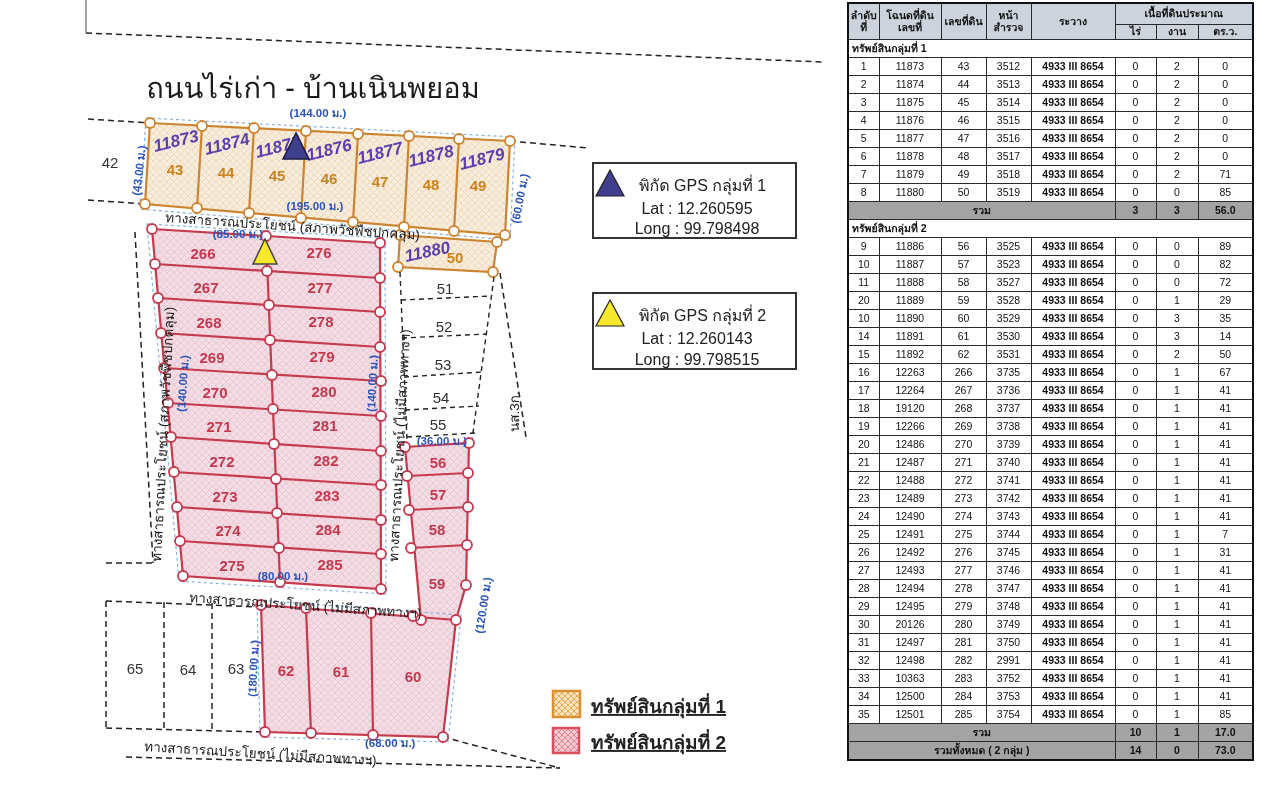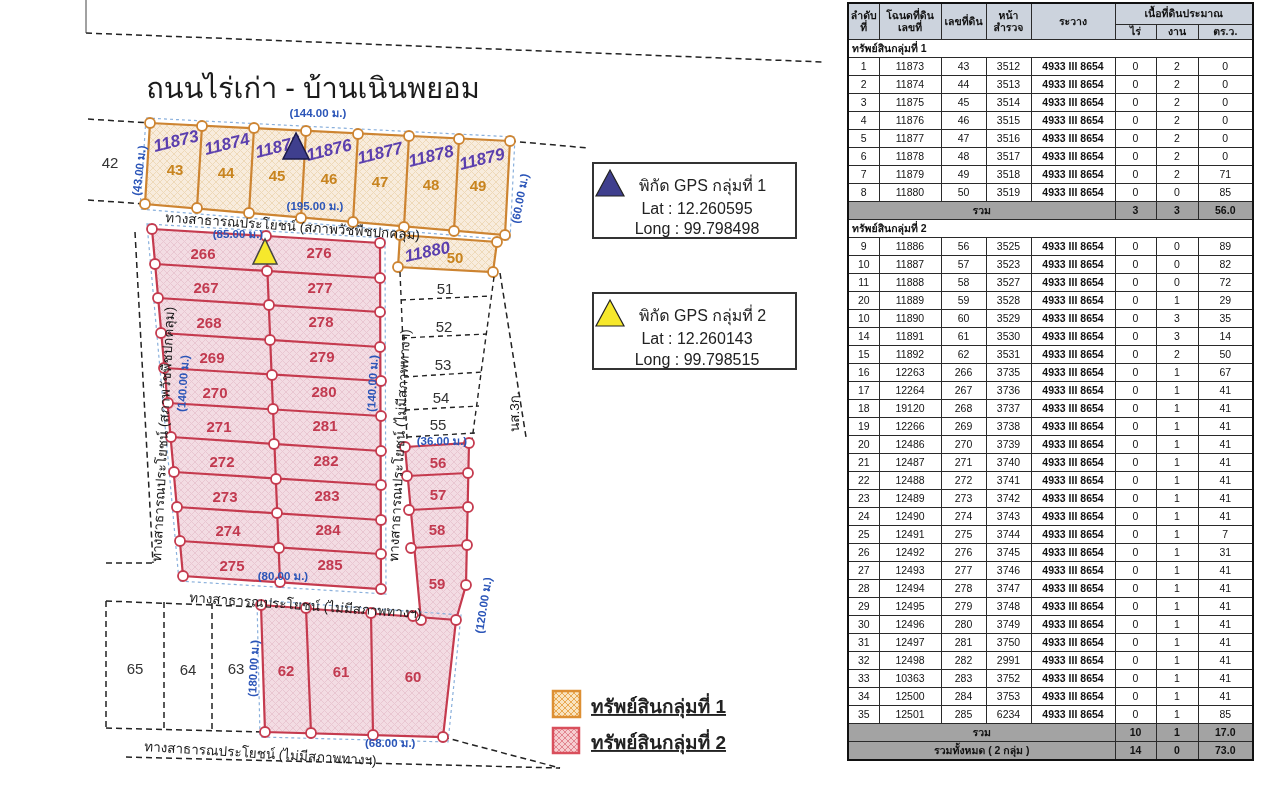--- a/index.html
+++ b/index.html
@@ -640,21 +640,21 @@
           <td>12495</td>
           <td>279</td>
           <td>3748</td>
           <td class="rv">4933 III 8654</td>
           <td>0</td>
           <td>1</td>
           <td>41</td>
         </tr>
         <tr class="dr">
           <td>30</td>
-          <td>12496</td>
+          <td>20126</td>
           <td>280</td>
           <td>3749</td>
           <td class="rv">4933 III 8654</td>
           <td>0</td>
           <td>1</td>
           <td>41</td>
         </tr>
         <tr class="dr">
           <td>31</td>
           <td>12497</td>
@@ -692,21 +692,21 @@
           <td>3753</td>
           <td class="rv">4933 III 8654</td>
           <td>0</td>
           <td>1</td>
           <td>41</td>
         </tr>
         <tr class="dr">
           <td>35</td>
           <td>12501</td>
           <td>285</td>
-          <td>6234</td>
+          <td>3754</td>
           <td class="rv">4933 III 8654</td>
           <td>0</td>
           <td>1</td>
           <td>85</td>
         </tr>
         <tr class="tot">
           <td colspan="5">รวม</td>
           <td>10</td>
           <td>1</td>
           <td>17.0</td>

